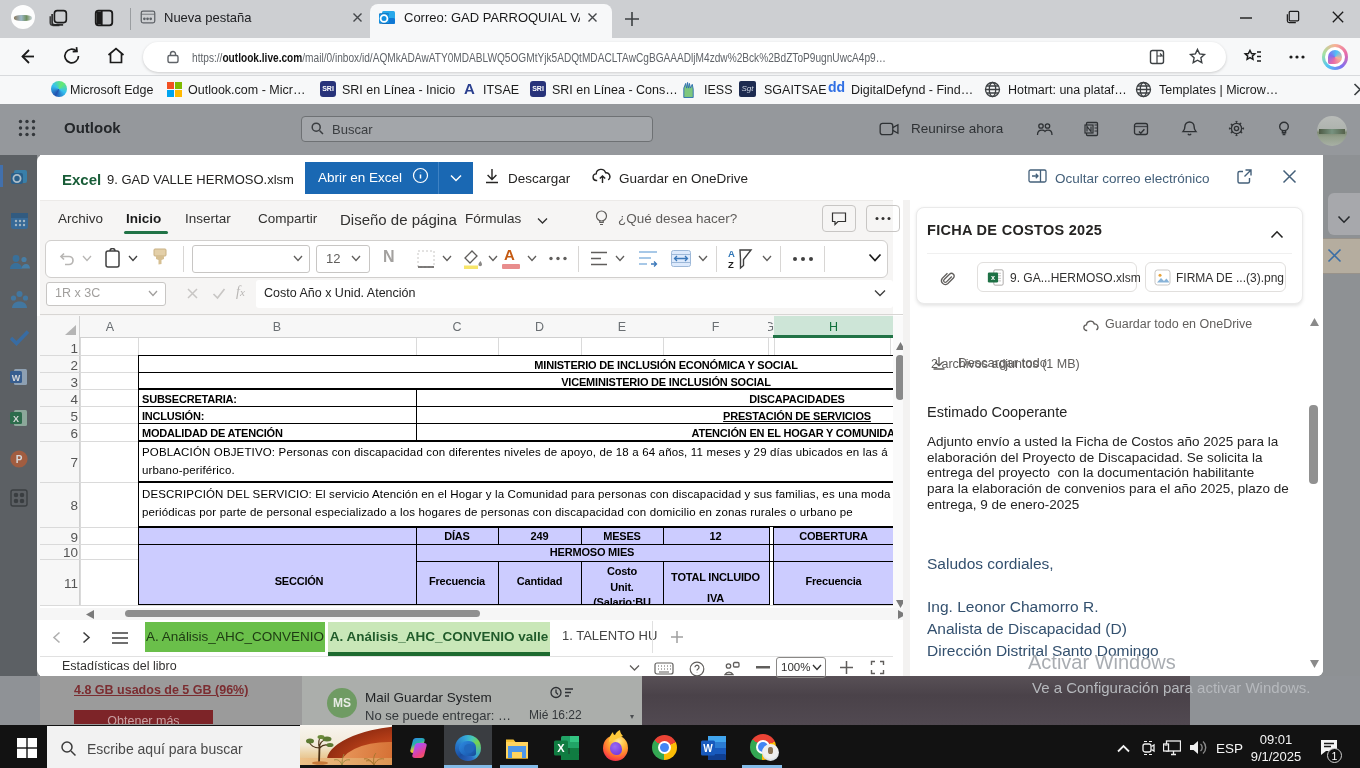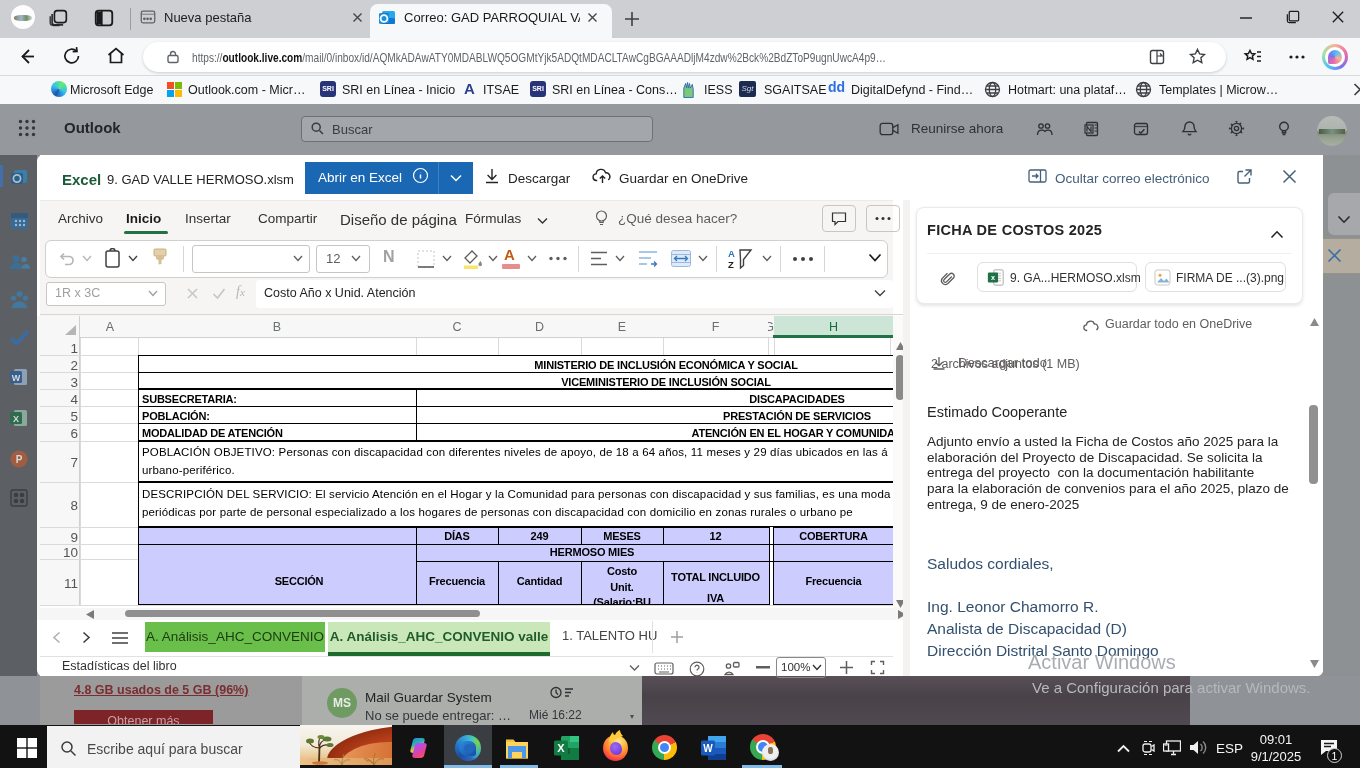--- a/index.html
+++ b/index.html
@@ -539,24 +539,24 @@
     <div class="abs" style="left:98px;top:39px;width:755px;height:34px;border:1px solid #000;border-right:none;background:#fff;"></div>
     <div class="abs tb" style="left:98px;top:43px;width:1056px;text-align:center;">MINISTERIO DE INCLUSIÓN ECONÓMICA Y SOCIAL</div>
     <div class="abs" style="left:98px;top:56px;width:755px;height:1px;background:#000;"></div>
     <div class="abs tb" style="left:98px;top:60px;width:1056px;text-align:center;">VICEMINISTERIO DE INCLUSIÓN SOCIAL</div>
 
     <div class="abs" style="left:98px;top:73px;width:755px;height:52px;border:1px solid #000;border-right:none;background:#fff;"></div>
     <div class="abs" style="left:376px;top:73px;width:1px;height:52px;background:#000;"></div>
     <div class="abs" style="left:98px;top:90px;width:755px;height:1px;background:#000;"></div>
     <div class="abs" style="left:98px;top:107px;width:755px;height:1px;background:#000;"></div>
     <div class="abs tb" style="left:102px;top:77px;">SUBSECRETARIA:</div>
-    <div class="abs tb" style="left:102px;top:94px;">POBLACIÓN:</div>
+    <div class="abs tb" style="left:102px;top:94px;">INCLUSIÓN:</div>
     <div class="abs tb" style="left:102px;top:111px;">MODALIDAD DE ATENCIÓN</div>
     <div class="abs tb" style="left:380px;top:77px;width:754px;text-align:center;">DISCAPACIDADES</div>
-    <div class="abs tb" style="left:380px;top:94px;width:754px;text-align:center;">PRESTACIÓN DE SERVICIOS</div>
+    <div class="abs tb" style="left:380px;top:94px;width:754px;text-align:center;text-decoration:underline;">PRESTACIÓN DE SERVICIOS</div>
     <div class="abs tb" style="left:380px;top:111px;width:754px;text-align:center;">ATENCIÓN EN EL HOGAR Y COMUNIDAD</div>
 
     <div class="abs" style="left:98px;top:125px;width:755px;height:41px;border:1px solid #000;border-right:none;background:#fff;"></div>
     <div class="abs tx" style="left:102px;top:130px;">POBLACIÓN OBJETIVO: Personas con discapacidad con diferentes niveles de apoyo, de 18 a 64 años, 11 meses y 29 días ubicados en las á</div>
     <div class="abs tx" style="left:102px;top:148px;">urbano-periférico.</div>
 
     <div class="abs" style="left:98px;top:166px;width:755px;height:45px;border:1px solid #000;border-right:none;background:#fff;"></div>
     <div class="abs tx" style="left:102px;top:172px;">DESCRIPCIÓN DEL SERVICIO: El servicio Atención en el Hogar y la Comunidad para personas con discapacidad y sus familias, es una moda</div>
     <div class="abs tx" style="left:102px;top:190px;">periódicas por parte de personal especializado a los hogares de personas con discapacidad con domicilio en zonas rurales o urbano pe</div>
 

